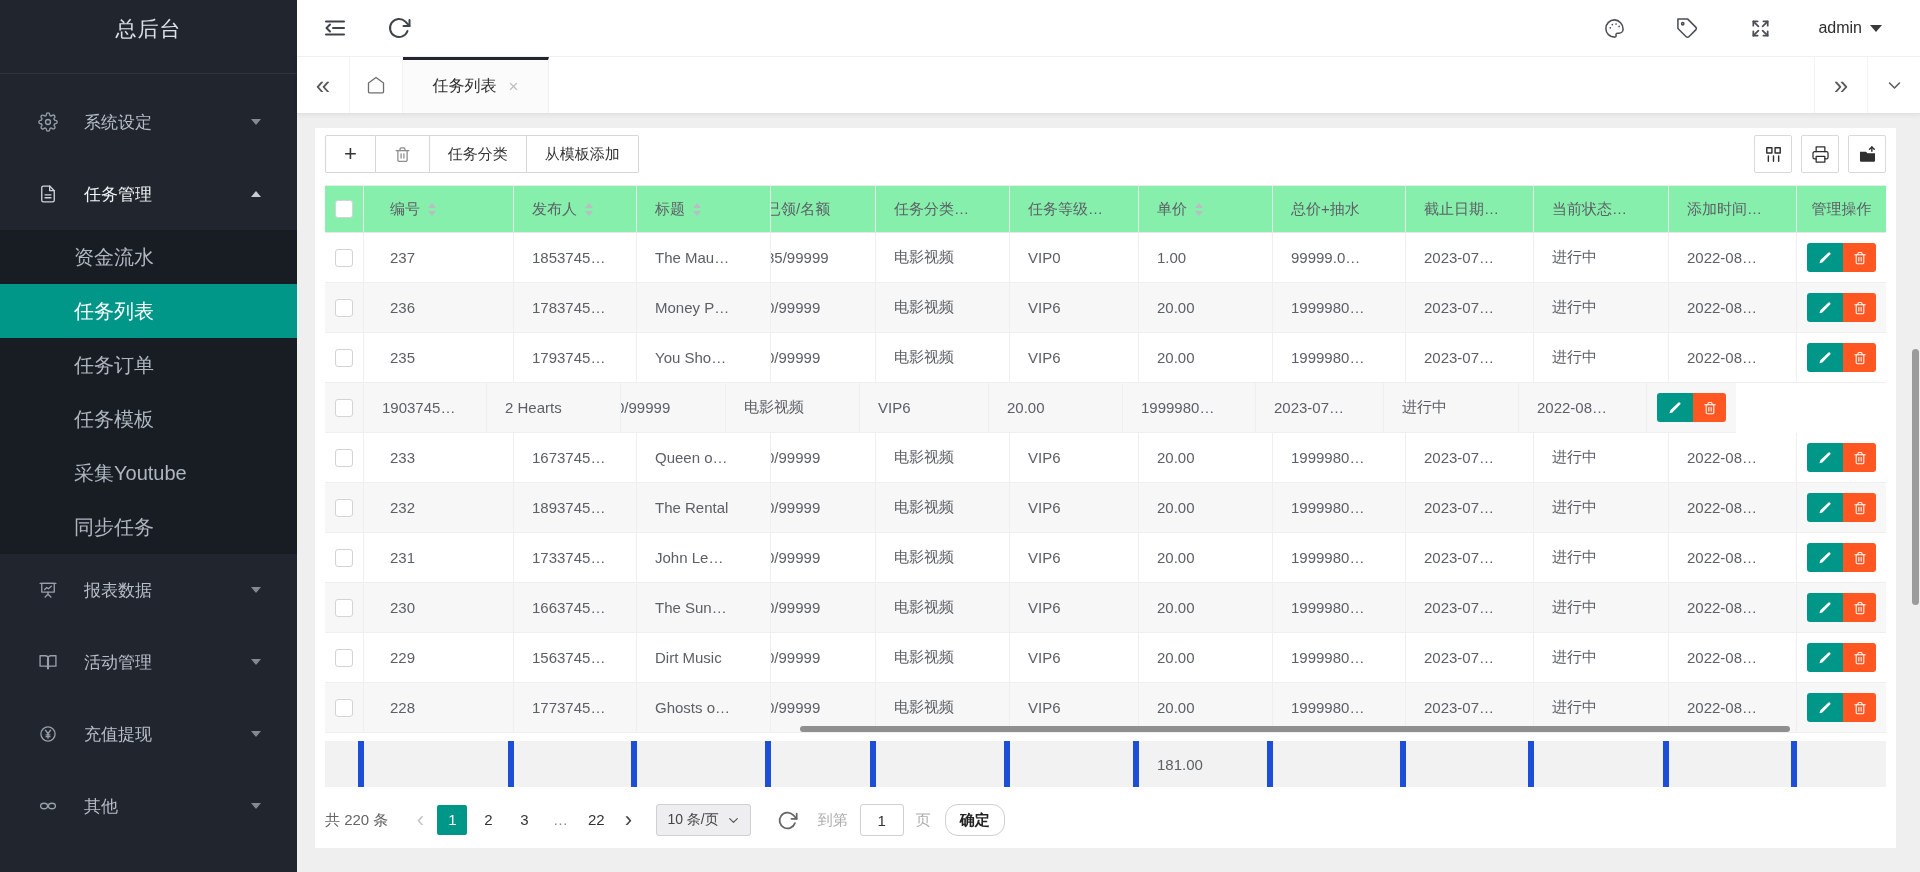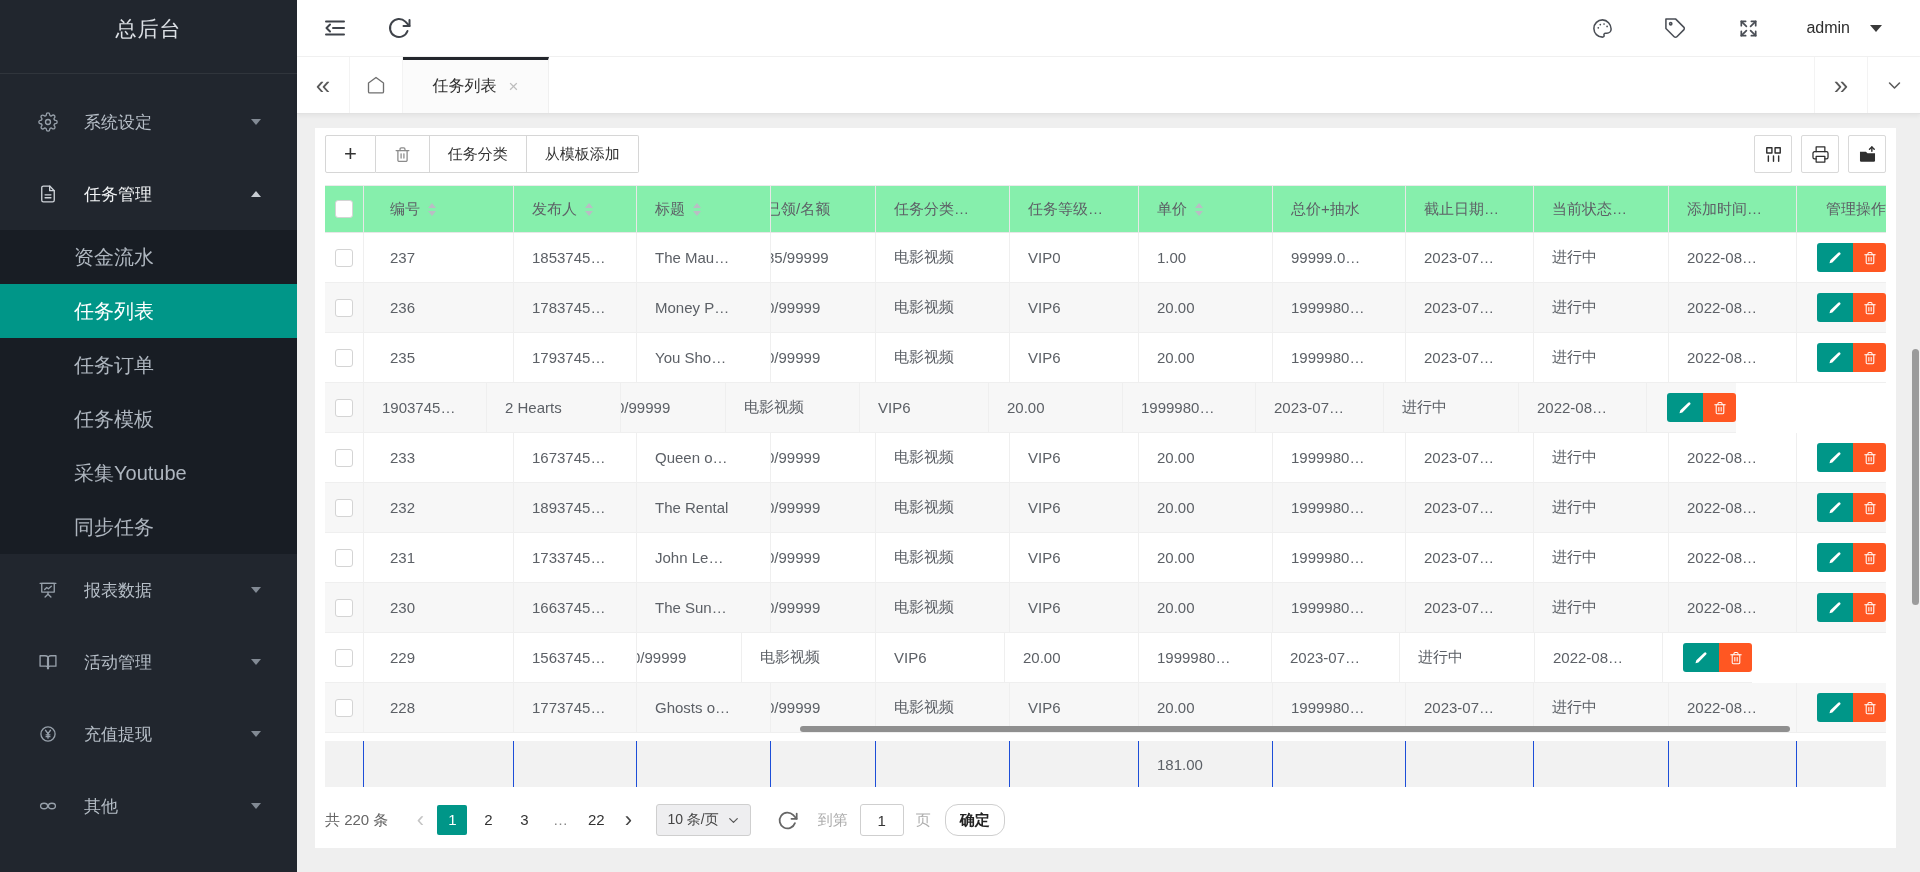--- a/index.html
+++ b/index.html
@@ -23,21 +23,21 @@
   .submenu{background:#181d24}
   .sub-item{height:54px;line-height:54px;padding-left:74px;font-size:20px;color:#aeb6bf;cursor:pointer;white-space:nowrap}
   .sub-item.active{background:#009688;color:#fff}
 
   
   .main{flex:1;display:flex;flex-direction:column;min-width:0}
   .navbar{height:57px;background:#fff;display:flex;align-items:center;padding-left:26px;border-bottom:1px solid #f1f1f1}
   .nbtn{width:24px;height:24px;color:#3f434a;margin-right:40px;cursor:pointer}
   .nav-right{margin-left:auto;display:flex;align-items:center;padding-right:38px}
   .nav-right .nbtn{width:23px;height:23px;margin:0 0 0 50px;color:#4a4e55}
-  .admin{display:flex;align-items:center;margin-left:46px;font-size:16px;color:#2e2e2e;gap:20px;cursor:pointer}
+  .admin{display:flex;align-items:center;margin-left:46px;font-size:16px;color:#2e2e2e;gap:8px;cursor:pointer}
   .admin .caret-down{border-top-color:#3a3a3a;border-left-width:6px;border-right-width:6px;border-top-width:7px}
 
   .tabbar{height:57px;background:#fff;display:flex;align-items:stretch;border-bottom:1px solid #e2e2e2;box-shadow:0 2px 4px rgba(0,0,0,.05);position:relative;z-index:2}
   .tbtn{width:53px;display:flex;align-items:center;justify-content:center;color:#5a5a5a;font-size:26px;border-right:1px solid #f3f3f3;cursor:pointer}
   .tbtn .ic{width:20px;height:20px;color:#6f6f6f}
   .tbtn.bl{border-left:1px solid #f3f3f3;border-right:none}
   .tab{width:146px;display:flex;align-items:center;justify-content:center;gap:12px;font-size:16px;color:#2f2f2f;background:#fbfbfb;border-top:3px solid #23262c;border-right:1px solid #f0f0f0;cursor:pointer}
   .tab-x{color:#bdbdbd;font-size:17px;cursor:pointer}
   .tab-spacer{flex:1}
 
@@ -65,32 +65,32 @@
   .s{width:0;height:0;border-left:4.5px solid transparent;border-right:4.5px solid transparent}
   .s.up{border-bottom:5px solid #b9bdc4}
   .s.dn{border-top:5px solid #b9bdc4}
   .td{display:flex;align-items:center;height:50px;font-size:15px;color:#5c6066;border-right:1px solid #efefef;border-bottom:1px solid #efefef;padding-left:18px;overflow:hidden;white-space:nowrap;background:#fff}
   .tr.alt .td{background:#f7f7f7}
   .c0{width:39px;justify-content:center;padding-left:0}
   .c1{width:150px;padding-left:26px}
   .c2{width:123px}.c3{width:134px}
   .c4{width:105px;padding-left:0}
   .c5{width:134px}.c6{width:129px}.c7{width:134px}.c8{width:133px}.c9{width:128px}.c10{width:135px}.c11{width:128px}
-  .c12{width:89px;padding-left:0;justify-content:flex-end;border-right:none}
+  .c12{width:89px;padding-left:0;justify-content:center;border-right:none}
   .clip .cellv,.clip .hlbl{margin-left:-5px}
   .cbx{width:18px;height:18px;background:#fff;border:1px solid #d4d4d4;border-radius:3px;cursor:pointer}
   .actions{display:flex}
   .abtn{width:36px;height:29px;border:none;display:flex;align-items:center;justify-content:center;cursor:pointer;color:#fff;padding:0}
   .abtn .ic{width:14px;height:14px}
   .abtn.edit{border-radius:3px 0 0 3px}
   .abtn.del{border-radius:0 3px 3px 0;width:33px}
   .hscroll{position:absolute;left:475px;top:540px;width:990px;height:6px;background:#8f8f8f;border-radius:3px}
 
   .sumrow{display:flex;margin-top:8px}
-  .sumrow .td{height:46px;background:#f2f2f2;border-right:1px solid #1d4ed8;border-bottom:none}
+  .sumrow .td{height:46px;background:#f2f2f2;border-right:6px solid #1d4ed8;border-bottom:none}
   .sumrow .td.c12{border-right:none}
 
   
   .pager{display:flex;align-items:center;margin-top:13px;height:40px;font-size:15px;color:#555}
   .ptotal{color:#666;margin-right:18px}
   .parrow{width:28px;text-align:center;font-size:22px;color:#454545;cursor:pointer;line-height:1}
   .parrow.disabled{color:#c5c5c5}
   .pnum{min-width:30px;height:30px;line-height:30px;text-align:center;display:inline-block;margin:0 3px;border-radius:2px;color:#333;cursor:pointer}
   .pnum.active{background:#009688;color:#fff}
   .pnum.dots{color:#888;cursor:default}
@@ -834,20 +834,23 @@
               <div class="tr">
                 <div class="td c0">
                   <span class="cbx"></span>
                 </div>
                 <div class="td c1">
                   <span class="cellv">229</span>
                 </div>
                 <div class="td c2">
                   <span class="cellv">1563745…</span>
                 </div>
+                <div class="td c3">
+                  <span class="cellv">Dirt Music</span>
+                </div>
                 <div class="td c4 clip">
                   <span class="cellv">0/99999</span>
                 </div>
                 <div class="td c5">
                   <span class="cellv">电影视频</span>
                 </div>
                 <div class="td c6">
                   <span class="cellv">VIP6</span>
                 </div>
                 <div class="td c7">

